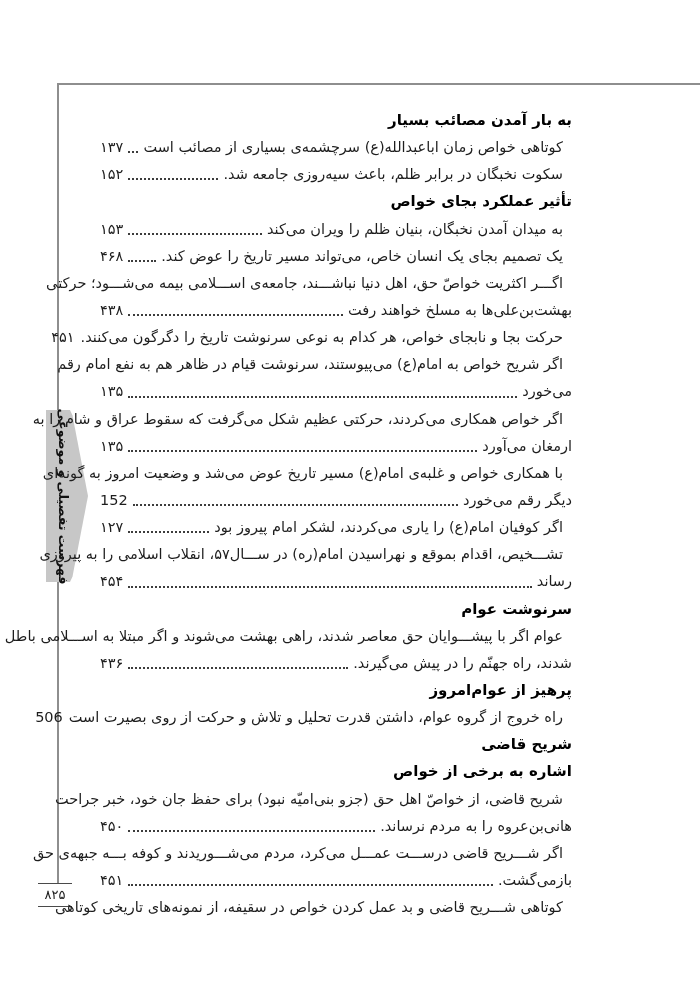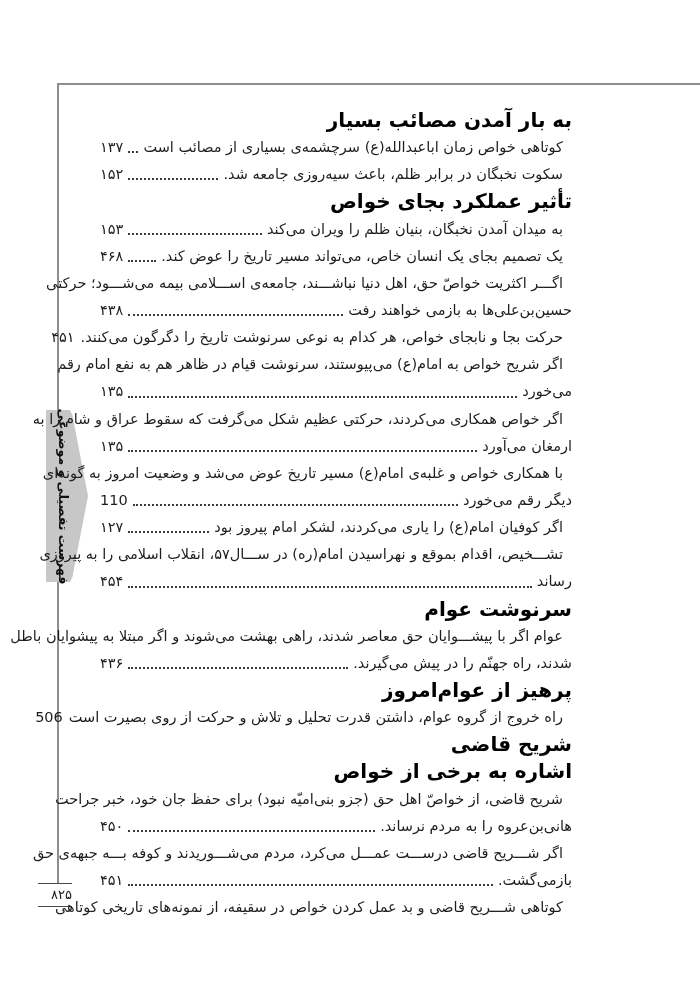--- a/index.html
+++ b/index.html
@@ -6,21 +6,21 @@
   body{
     width:700px;height:996px;position:relative;overflow:hidden;
     background:#ffffff;
     font-family:"DejaVu Sans",sans-serif;
     direction:rtl;
   }
   
   .top-rule{position:absolute;top:83px;left:57px;right:0;height:2px;background:#8e8e8e;}
   .side-rule{position:absolute;top:83px;left:57px;width:2px;height:800px;background:#8e8e8e;}
   
-  .folio{position:absolute;left:38px;top:883px;width:34px;text-align:right;color:#222;font-family:Liberation Serif, serif;}
+  .folio{position:absolute;left:38px;top:883px;width:34px;text-align:center;color:#222;font-family:Liberation Serif, serif;}
   .folio .rule{border-top:1.6px solid #4a4a4a;width:100%;}
   .folio .num{font-size:13px;line-height:22px;letter-spacing:1px;color:#1c1c1c;}
   
   .tab-shape{
     position:absolute;left:46px;top:410px;width:42px;height:172px;
     background:#c7c7c7;
     clip-path:polygon(0 0,57% 0,63% 3%,100% 50%,63% 97%,57% 100%,0 100%);
   }
   .tab-label-box{
     position:absolute;left:40px;top:410px;width:46px;height:172px;
@@ -29,21 +29,21 @@
   .tab-label-box span{
     transform:rotate(90deg);white-space:nowrap;
     font-weight:bold;font-size:12.5px;color:#111;letter-spacing:0;
   }
   
   .toc{
     position:absolute;top:107px;right:128px;left:100px;
     font-size:14.5px;color:#1d1d1d;direction:rtl;
   }
   .row{height:27.15px;line-height:27.15px;white-space:nowrap;overflow:visible;}
-  .row.heading{font-weight:bold;color:#000;font-size:20px;}
+  .row.heading{font-weight:bold;color:#000;font-size:15px;}
   .row.entry,.row.cont{display:flex;}
   .row.entry{padding-right:9px;}
   .row.entry .t,.row.cont .t{flex:0 0 auto;white-space:nowrap;}
   .row .leader{flex:1 1 auto;position:relative;min-width:6px;}
   .row .leader::before{
     content:"";position:absolute;right:5px;left:5px;bottom:8px;
     border-bottom:2.2px dotted #3c3c3c;
   }
   .row .pg{flex:0 0 auto;white-space:nowrap;}
   .row.wrap{
@@ -86,21 +86,21 @@
       <span class="leader"></span>
       <span class="pg">۱۵۳</span>
     </div>
     <div class="row entry">
       <span class="t">یک تصمیم بجای یک انسان خاص، می‌تواند مسیر تاریخ را عوض کند.</span>
       <span class="leader"></span>
       <span class="pg">۴۶۸</span>
     </div>
     <div class="row wrap">اگـــر اکثریت خواصّ حق، اهل دنیا نباشـــند، جامعه‌ی اســـلامی بیمه می‌شـــود؛ حرکتی</div>
     <div class="row cont">
-      <span class="t">حسین‌بن‌علی‌ها به بازمی خواهند رفت</span>
+      <span class="t">بهشت‌بن‌علی‌ها به مسلخ خواهند رفت</span>
       <span class="leader"></span>
       <span class="pg">۴۳۸</span>
     </div>
     <div class="row entry">
       <span class="t">حرکت بجا و نابجای خواص، هر کدام به نوعی سرنوشت تاریخ را دگرگون می‌کنند.</span>
       <span class="leader"></span>
       <span class="pg">۴۵۱</span>
     </div>
     <div class="row wrap">اگر شریح خواص به امام(ع) می‌پیوستند، سرنوشت قیام در ظاهر هم به نفع امام رقم</div>
     <div class="row cont">
@@ -111,35 +111,35 @@
     <div class="row wrap">اگر خواص همکاری می‌کردند، حرکتی عظیم شکل می‌گرفت که سقوط عراق و شام را به</div>
     <div class="row cont">
       <span class="t">ارمغان می‌آورد</span>
       <span class="leader"></span>
       <span class="pg">۱۳۵</span>
     </div>
     <div class="row wrap">با همکاری خواص و غلبه‌ی امام(ع) مسیر تاریخ عوض می‌شد و وضعیت امروز به گونه‌ای</div>
     <div class="row cont">
       <span class="t">دیگر رقم می‌خورد</span>
       <span class="leader"></span>
-      <span class="pg">110</span>
+      <span class="pg">152</span>
     </div>
     <div class="row entry">
       <span class="t">اگر کوفیان امام(ع) را یاری می‌کردند، لشکر امام پیروز بود</span>
       <span class="leader"></span>
       <span class="pg">۱۲۷</span>
     </div>
     <div class="row wrap">تشـــخیص، اقدام بموقع و نهراسیدن امام(ره) در ســـال۵۷، انقلاب اسلامی را به پیروزی</div>
     <div class="row cont">
       <span class="t">رساند</span>
       <span class="leader"></span>
       <span class="pg">۴۵۴</span>
     </div>
     <div class="row heading">سرنوشت عوام</div>
-    <div class="row wrap">عوام اگر با پیشـــوایان حق معاصر شدند، راهی بهشت می‌شوند و اگر مبتلا به پیشوایان باطل</div>
+    <div class="row wrap">عوام اگر با پیشـــوایان حق معاصر شدند، راهی بهشت می‌شوند و اگر مبتلا به اســـلامی باطل</div>
     <div class="row cont">
       <span class="t">شدند، راه جهنّم را در پیش می‌گیرند.</span>
       <span class="leader"></span>
       <span class="pg">۴۳۶</span>
     </div>
     <div class="row heading">پرهیز از عوام‌امروز</div>
     <div class="row entry">
       <span class="t">راه خروج از گروه عوام، داشتن قدرت تحلیل و تلاش و حرکت از روی بصیرت است</span>
       <span class="leader"></span>
       <span class="pg">506</span>

